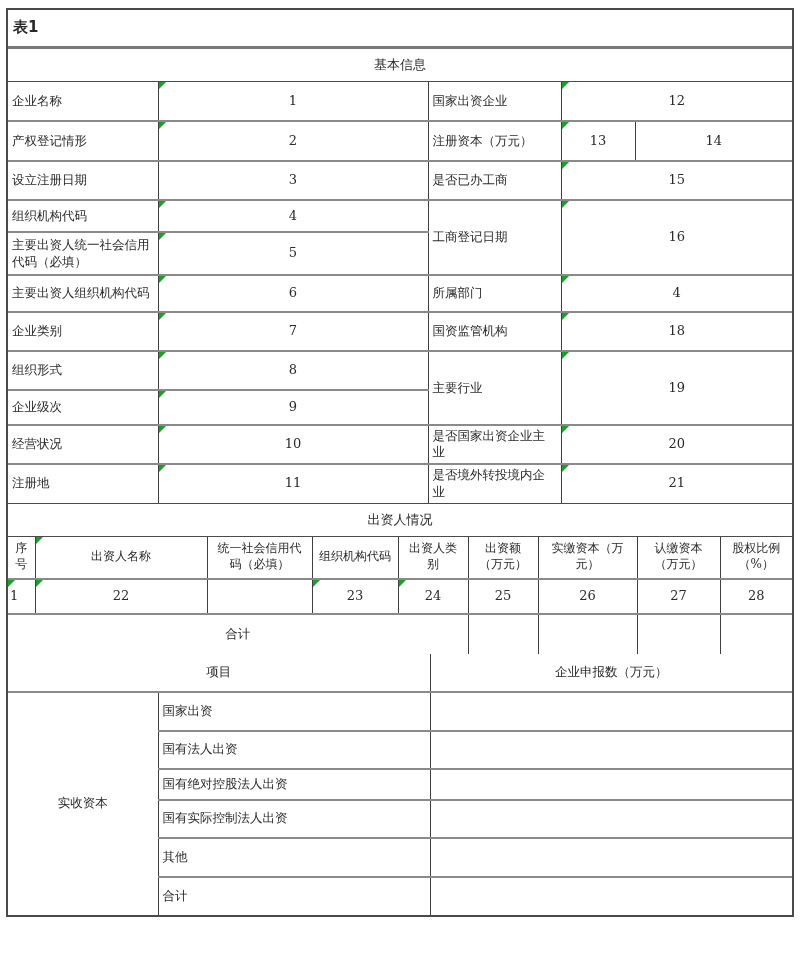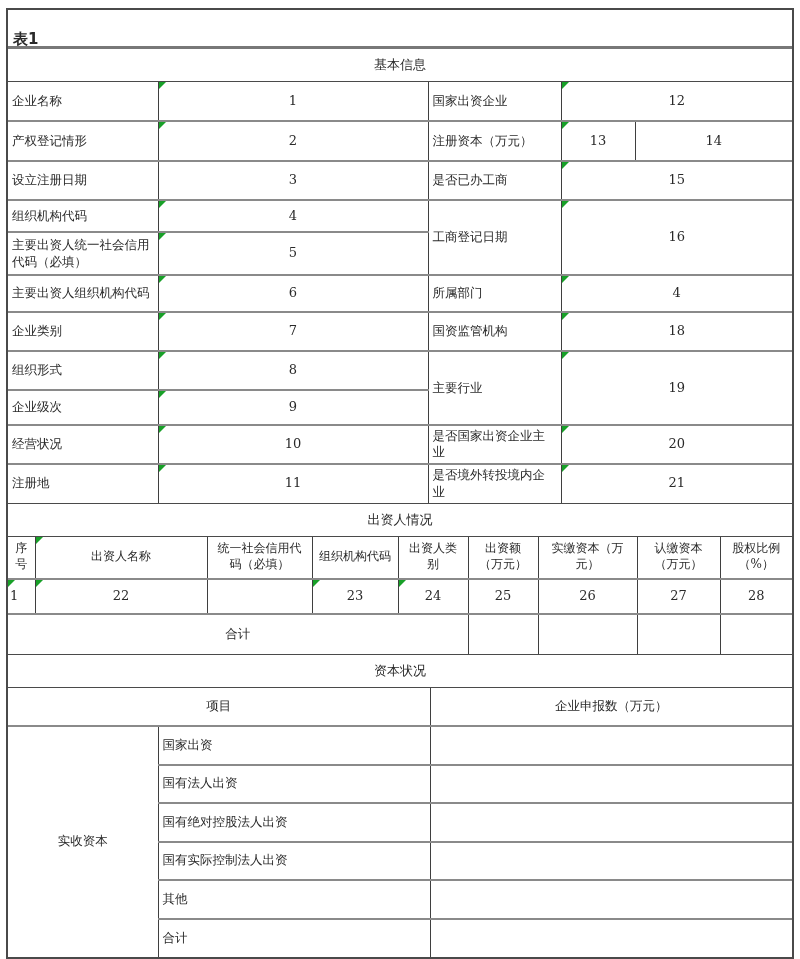--- a/index.html
+++ b/index.html
@@ -1,21 +1,21 @@
 <!DOCTYPE html>
 <html><head>
 <meta charset="utf-8">
 <style>
   html,body{margin:0;padding:0;background:#ffffff;}
   body{font-family:"DejaVu Serif", serif;color:#2a2a2a;}
   .sheet{width:784px;margin:8px auto 0 auto;border:2px solid #4a4a4a;background:#fff;}
 
   
   .title-row{position:relative;height:36px;display:flex;align-items:center;border-bottom:3px solid #787878;}
-  .table-label{position:absolute;left:5px;top:20px;font-weight:bold;font-size:15px;font-family:"DejaVu Sans", sans-serif;}
+  .table-label{position:absolute;left:5px;top:8px;font-weight:bold;font-size:15px;font-family:"DejaVu Sans", sans-serif;}
   .form-title{width:100%;text-align:center;font-weight:bold;font-size:17px;letter-spacing:1px;}
 
   
   .section-header{height:32px;display:flex;align-items:center;justify-content:center;font-size:13px;border-bottom:1px solid #4a4a4a;}
   .section-header.mid{border-top:1px solid #4a4a4a;}
 
   
   table{border-collapse:collapse;table-layout:fixed;width:784px;border-style:hidden;}
   td{border:1px solid #3f3f3f;border-top:2px solid #8a8a8a;border-bottom:2px solid #8a8a8a;
      position:relative;font-size:12.5px;padding:2px 4px;line-height:1.3;overflow:hidden;
@@ -156,21 +156,20 @@
     <tr style="height:40px">
       <td class="ctr" colspan="5">合计</td>
       <td class="val"></td>
       <td class="val"></td>
       <td class="val"></td>
       <td class="val"></td>
     </tr>
   </tbody>
     </table>
 
-  <div class="section-header mid">资本状况</div>
 
   <table>
     <colgroup>
         <col style="width:150px">
         <col style="width:272px">
         <col style="width:362px">
       </colgroup>
     <tbody>
         <tr style="height:38px">
       <td class="ctr" colspan="2">项目</td>
@@ -178,21 +177,21 @@
     </tr>
     <tr style="height:39px">
       <td class="ctr" rowspan="6">实收资本</td>
       <td class="lab">国家出资</td>
       <td></td>
     </tr>
     <tr style="height:38px">
       <td class="lab">国有法人出资</td>
       <td></td>
     </tr>
-    <tr style="height:39px">
+    <tr style="height:31px">
       <td class="lab">国有绝对控股法人出资</td>
       <td></td>
     </tr>
     <tr style="height:38px">
       <td class="lab">国有实际控制法人出资</td>
       <td></td>
     </tr>
     <tr style="height:39px">
       <td class="lab">其他</td>
       <td></td>

